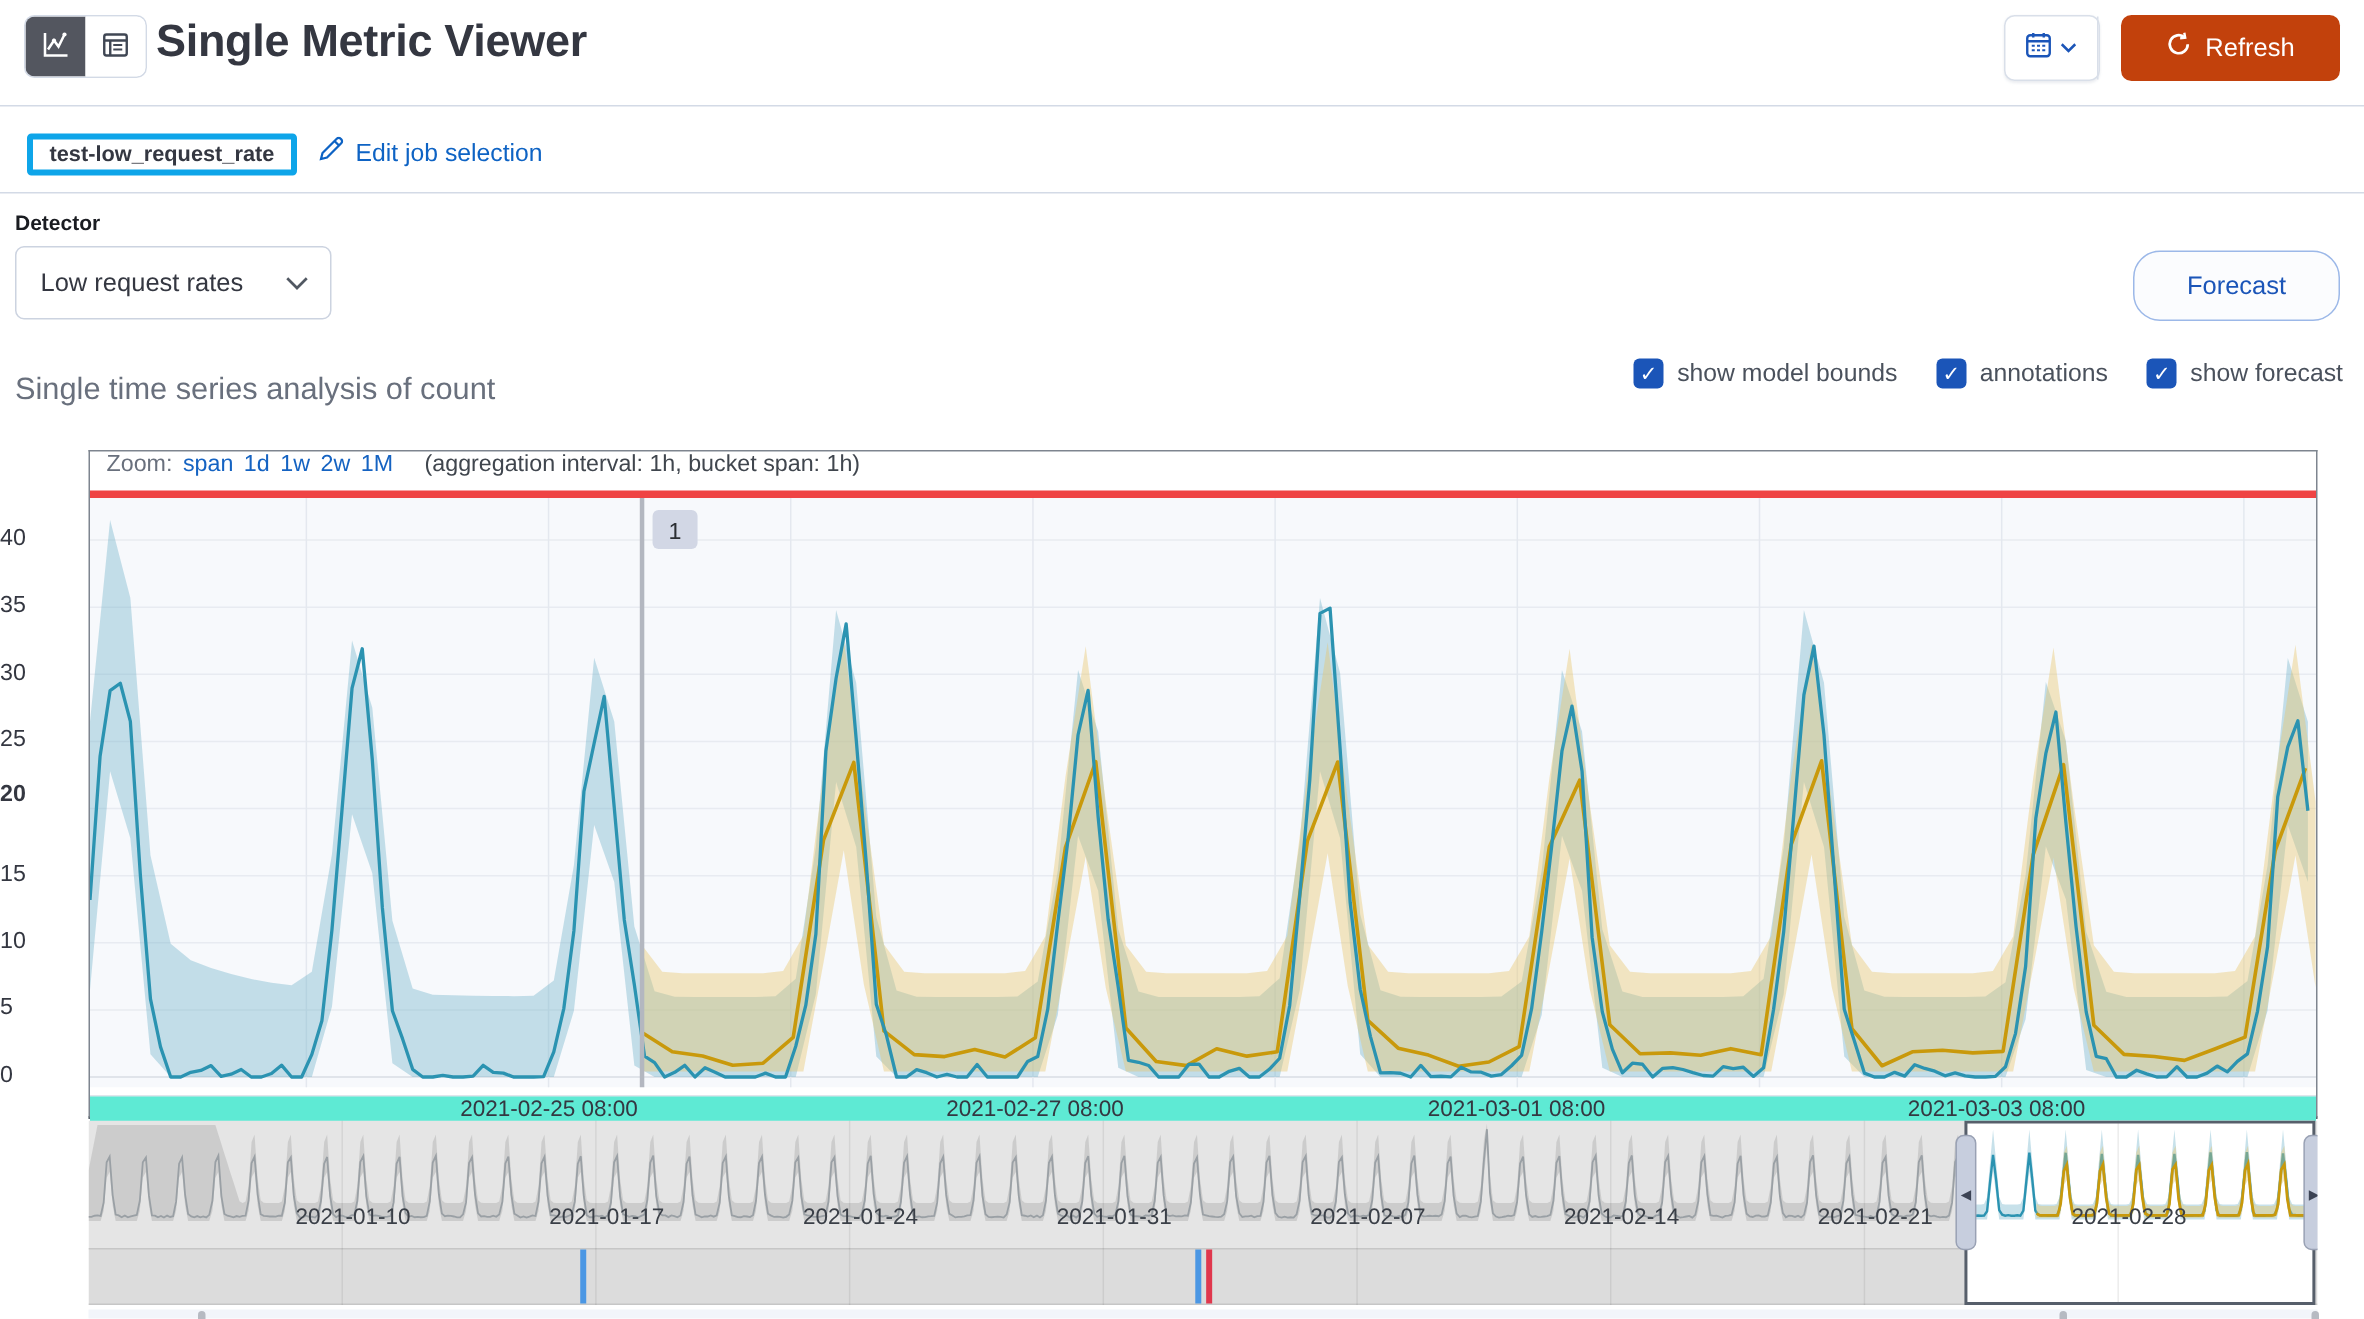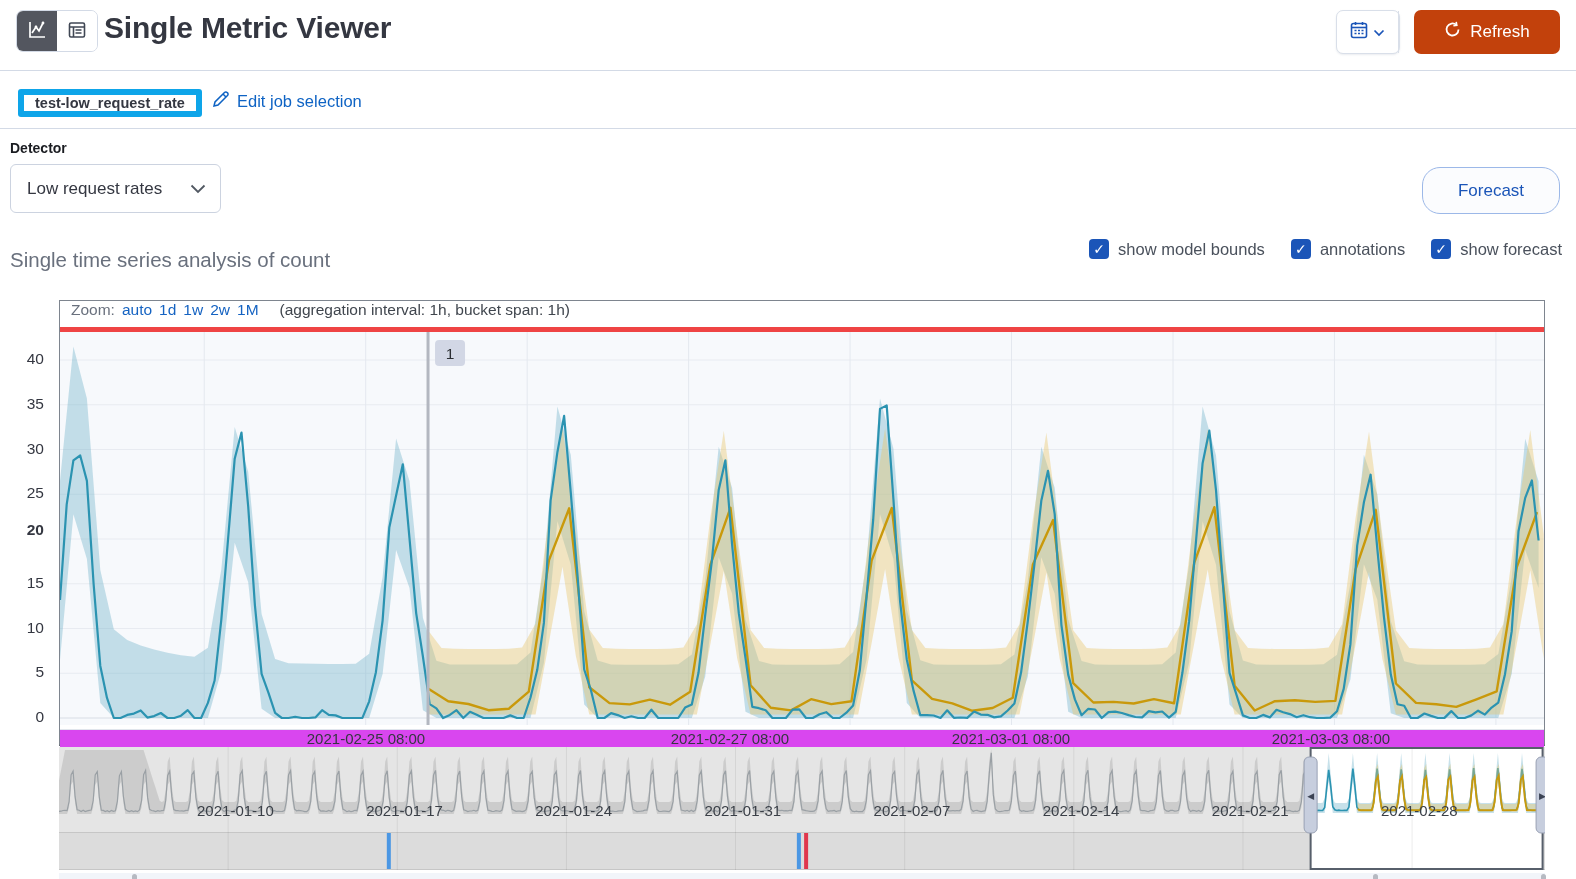--- a/index.html
+++ b/index.html
@@ -14,43 +14,43 @@
   .timepicker { top:10px; right:176px; height:44px; display:flex; align-items:center; background:#fff;
     border:1px solid #d9dfe9; border-radius:7px; box-shadow:0 1px 2px rgba(152,162,179,.2); }
   .tp-cal { width:62px; height:100%; display:flex; align-items:center; justify-content:center; gap:5px; border-right:1px solid #d9dfe9; cursor:pointer; }
   .tp-dates { display:flex; align-items:center; gap:10px; padding:0 18px; font-size:16.5px; color:#343741; white-space:nowrap; }
   .tp-arrow { color:#69707d; font-size:17px; }
   .btn-refresh { top:10px; right:16px; height:44px; width:146px; background:#c2410c; border:none; border-radius:7px;
     color:#fff; font-size:17px; display:flex; align-items:center; justify-content:center; gap:9px; cursor:pointer; font-family:inherit; }
   .rule { left:0; width:1576px; height:1px; background:#d3dae6; }
   
   .job-badge { left:18px; top:89px; height:28px; display:flex; align-items:center; padding:0 11px;
-    border:6px solid #0ea5e9; border-radius:3px; font-size:14.5px; font-weight:600; color:#343741; background:#fff; }
+    border:4px solid #0ea5e9; border-radius:3px; font-size:14.5px; font-weight:600; color:#343741; background:#fff; }
   .edit-link { left:212px; top:91px; display:flex; align-items:center; gap:8px; font-size:16.5px; color:#0e63c4; cursor:pointer;text-align:right; }
   
   .detector-label { left:10px; top:140px; font-size:14px; font-weight:700; color:#1a1c21; }
   .detector-select { left:10px; top:164px; width:211px; height:49px; border:1px solid #ccd3e0; border-radius:6px; background:#fff;
     display:flex; align-items:center; justify-content:space-between; padding:0 14px 0 16px; font-size:17px; cursor:pointer; }
   .btn-forecast { top:167px; right:16px; width:138px; height:47px; background:#fbfcfe; border:1px solid #9cb8e8; border-radius:18px;
     color:#1b55b8; font-size:17px; display:flex; align-items:center; justify-content:center; cursor:pointer; font-family:inherit; }
   .sec-heading { left:10px; top:248px; font-size:20.5px; color:#69707d; }
   .cb-row { top:239px; right:14px; display:flex; align-items:center; gap:26px; }
   .cb-item { display:flex; align-items:center; gap:9px; cursor:pointer; }
   .cb-box { width:20px; height:20px; border-radius:4px; background:#1b55b8; display:flex; align-items:center; justify-content:center;
     color:#fff; font-size:14px; font-weight:700; line-height:1; }
   .cb-label { font-size:16.5px; color:#4a515c; }
   
   .focus-wrap { left:59px; top:300px; width:1486px; height:446px; border:1px solid #7e858f; border-bottom:2px solid #5c626b; background:#fff; }
   .zoom-bar { height:31px; display:flex; align-items:flex-start; gap:7px; padding-left:11px; border-bottom:5px solid #ef4444; font-size:15.5px; }
   .zoom-label { color:#69707d; }
   .zoom-link { color:#1563c2; cursor:pointer; }
   .agg-note { color:#40464e; margin-left:14px; }
-  .axis-strip { position:relative; height:20px; background:#d946ef; border-top:1px solid #e0e5ec; }
+  .axis-strip { position:relative; height:20px; background:#5eead4; border-top:1px solid #e0e5ec; }
   .x-lab { position:absolute; top:0; transform:translateX(-50%); font-size:15px; color:#343741; white-space:nowrap; }
-  .y-lab { width:44px; text-align:right; font-size:15.5px; color:#343741; height:20px; line-height:20px; left:0; }
+  .y-lab { width:44px; text-align:left; font-size:15.5px; color:#343741; height:20px; line-height:20px; left:0; }
   
   .ctx-wrap { left:59px; top:747px; width:1486px; height:124px; }
   .scroll-strip { left:59px; top:873px; width:1486px; height:6px; background:#f2f5fa; }
   .pill { position:absolute; top:1px; width:5px; height:26px; background:#b6bac2; border-radius:3px; }
   svg text { font-family:"Liberation Sans","DejaVu Sans",sans-serif; }
 </style>
 </head>
 <body>
 
 <div class="abs hdr-toggle">
@@ -147,21 +147,21 @@
       <span class="cb-box">
         <span>✓</span>
       </span>
       <span class="cb-label">show forecast</span>
     </span>
   </div>
 
 <div class="abs focus-wrap">
   <div class="zoom-bar">
     <span class="zoom-label">Zoom:</span>
-    <span id="zoom-links"><span class="zoom-link">auto</span><span class="zoom-link" style="margin-left: 7px;">1d</span><span class="zoom-link" style="margin-left: 7px;">1w</span><span class="zoom-link" style="margin-left: 7px;">2w</span><span class="zoom-link" style="margin-left: 7px;">1M</span></span>
+    <span id="zoom-links"><span class="zoom-link">span</span><span class="zoom-link" style="margin-left: 7px;">1d</span><span class="zoom-link" style="margin-left: 7px;">1w</span><span class="zoom-link" style="margin-left: 7px;">2w</span><span class="zoom-link" style="margin-left: 7px;">1M</span></span>
     <span class="agg-note">(aggregation interval: 1h, bucket span: 1h)</span>
   </div>
   <svg id="focus-svg" width="1484" height="393">
       <rect x="0" y="0" width="1484" height="393" fill="#f7f9fc"></rect>
       <line x1="0" y1="386" x2="1484" y2="386" stroke="#d8dde5" stroke-width="1"></line>
       <line x1="0" y1="341.25" x2="1484" y2="341.25" stroke="#e8ebf1" stroke-width="1"></line>
       <line x1="0" y1="296.5" x2="1484" y2="296.5" stroke="#e8ebf1" stroke-width="1"></line>
       <line x1="0" y1="251.75" x2="1484" y2="251.75" stroke="#e8ebf1" stroke-width="1"></line>
       <line x1="0" y1="207" x2="1484" y2="207" stroke="#e8ebf1" stroke-width="1"></line>
       <line x1="0" y1="162.25000000000003" x2="1484" y2="162.25000000000003" stroke="#e8ebf1" stroke-width="1"></line>
@@ -182,21 +182,21 @@
       <path d="M368.0 356.4L388.2 369.2L408.4 372.0L428.5 378.2L448.7 376.8L468.8 359.6L489.0 228.1L509.2 176.3L529.3 355.3L549.5 371.1L569.7 372.4L589.8 367.7L610.0 372.7L630.2 359.8L650.3 232.9L670.5 175.8L690.6 353.3L710.8 375.7L731.0 378.4L751.1 367.2L771.3 372.1L791.5 369.2L811.6 228.6L831.8 176.0L851.9 348.3L872.1 366.8L892.3 371.4L912.4 378.8L932.6 376.0L952.8 365.7L972.9 232.5L993.1 188.1L1013.2 351.2L1033.4 370.5L1053.6 369.9L1073.7 371.5L1093.9 367.1L1114.1 371.2L1134.2 230.9L1154.4 175.2L1174.6 353.7L1194.7 378.5L1214.9 369.2L1235.0 368.2L1255.2 369.9L1275.4 368.9L1295.5 237.7L1315.7 177.8L1335.9 351.5L1356.0 370.9L1376.2 372.3L1396.3 374.9L1416.5 367.3L1436.7 359.4L1456.8 235.1L1477.0 180.1" fill="none" stroke="#c9990b" stroke-width="2.4" stroke-linejoin="round"></path>
       <path d="M0.0 268.0L6.7 172.4L13.4 128.4L20.2 123.5L26.9 148.9L33.6 251.8L40.3 333.9L47.0 365.9L53.8 386.0L60.5 386.0L67.2 382.9L73.9 381.6L80.7 378.4L87.4 385.6L94.1 384.1L100.8 381.0L107.5 386.0L114.3 386.0L121.0 383.7L127.7 378.1L134.4 386.0L141.1 386.0L147.9 370.9L154.6 348.5L161.3 287.9L168.0 208.0L174.7 126.7L181.5 100.5L188.2 174.5L194.9 273.1L201.6 341.8L208.4 360.6L215.1 380.9L221.8 386.0L228.5 386.0L235.2 384.9L242.0 386.0L248.7 386.0L255.4 385.4L262.1 378.2L268.8 382.9L275.6 383.4L282.3 386.0L289.0 386.0L295.7 386.0L302.4 385.8L309.2 369.3L315.9 340.2L322.6 288.6L329.3 195.6L336.1 163.5L342.8 132.3L349.5 206.4L356.2 281.3L362.9 324.5L369.7 372.1L376.4 376.4L383.1 386.0L389.8 382.9L396.5 378.2L403.3 386.0L410.0 379.8L416.7 382.8L423.4 386.0L430.1 386.0L436.9 386.0L443.6 386.0L450.3 383.4L457.0 386.0L463.7 386.0L470.5 365.5L477.2 338.1L483.9 290.9L490.6 168.6L497.4 120.2L504.1 83.9L510.8 160.9L517.5 243.2L524.2 337.5L531.0 358.4L537.7 386.0L544.4 386.0L551.1 381.1L557.8 383.1L564.6 386.0L571.3 384.3L578.0 386.0L584.7 386.0L591.4 377.7L598.2 386.0L604.9 386.0L611.6 386.0L618.3 386.0L625.1 375.6L631.8 372.4L638.5 340.8L645.2 283.2L651.9 228.6L658.7 158.0L665.4 128.3L672.1 212.7L678.8 281.2L685.5 326.2L692.3 374.9L699.0 376.2L705.7 378.3L712.4 386.0L719.1 386.0L725.9 386.0L732.6 377.6L739.3 377.4L746.0 386.0L752.8 386.0L759.5 382.2L766.2 380.2L772.9 386.0L779.6 386.0L786.4 380.7L793.1 373.5L799.8 338.3L806.5 265.4L813.2 187.7L820.0 76.9L826.7 73.4L833.4 167.0L840.1 269.5L846.8 327.5L853.6 358.9L860.3 383.2L867.0 383.1L873.7 383.5L880.5 386.0L887.2 378.3L893.9 385.8L900.6 385.5L907.3 385.9L914.1 379.5L920.8 382.6L927.5 382.8L934.2 385.4L940.9 384.4L947.7 378.5L954.4 371.6L961.1 340.3L967.8 289.2L974.5 231.7L981.3 168.8L988.0 138.8L994.7 182.1L1001.4 292.8L1008.2 342.6L1014.9 367.4L1021.6 383.2L1028.3 376.8L1035.0 377.5L1041.8 386.0L1048.5 380.2L1055.2 379.7L1061.9 381.0L1068.6 383.1L1075.4 385.0L1082.1 385.4L1088.8 379.1L1095.5 380.4L1102.2 379.5L1109.0 385.6L1115.7 379.9L1122.4 340.8L1129.1 289.4L1135.9 210.5L1142.6 131.2L1149.3 98.7L1156.0 158.1L1162.7 248.9L1169.5 340.8L1176.2 361.9L1182.9 383.4L1189.6 386.0L1196.3 386.0L1203.1 382.9L1209.8 385.4L1216.5 377.8L1223.2 380.3L1229.9 382.1L1236.7 385.2L1243.4 383.2L1250.1 385.2L1256.8 386.0L1263.6 386.0L1270.3 385.6L1277.0 379.2L1283.7 356.9L1290.4 312.4L1297.2 213.7L1303.9 170.3L1310.6 142.7L1317.3 216.7L1324.0 285.4L1330.8 342.6L1337.5 372.2L1344.2 373.8L1350.9 386.0L1357.6 386.0L1364.4 381.5L1371.1 383.9L1377.8 386.0L1384.5 385.9L1391.3 379.1L1398.0 386.0L1404.7 386.0L1411.4 383.4L1418.1 378.7L1424.9 382.6L1431.6 375.6L1438.3 370.6L1445.0 342.2L1451.7 299.4L1458.5 199.2L1465.2 165.9L1471.9 148.5L1478.6 208.5" fill="none" stroke="#2b93b1" stroke-width="2.2" stroke-linejoin="round"></path>
       <g>
         <line x1="368.032" y1="0" x2="368.032" y2="393" stroke="#b3b7c0" stroke-width="3"></line>
         <rect x="375.032" y="8" width="30" height="26" rx="4" fill="#d2d7e5"></rect>
         <text x="390.032" y="27" text-anchor="middle" font-size="15.5" fill="#2b2e33">1</text>
       </g>
     </svg>
   <div class="axis-strip" id="focus-axis">
       <div class="x-lab" style="left: 306px;">2021-02-25 08:00</div>
-      <div class="x-lab" style="left: 630px; margin-left: 40px;">2021-02-27 08:00</div>
+      <div class="x-lab" style="left: 630px;">2021-02-27 08:00</div>
       <div class="x-lab" style="left: 951px;">2021-03-01 08:00</div>
       <div class="x-lab" style="left: 1271px;">2021-03-03 08:00</div>
     </div>
 </div>
 <div id="y-labels">
     <div class="abs y-lab" style="top: 707px;">0</div>
     <div class="abs y-lab" style="top: 662px;">5</div>
     <div class="abs y-lab" style="top: 618px;">10</div>
     <div class="abs y-lab" style="top: 573px;">15</div>
     <div class="abs y-lab" style="top: 520px; font-weight: bold;">20</div>

